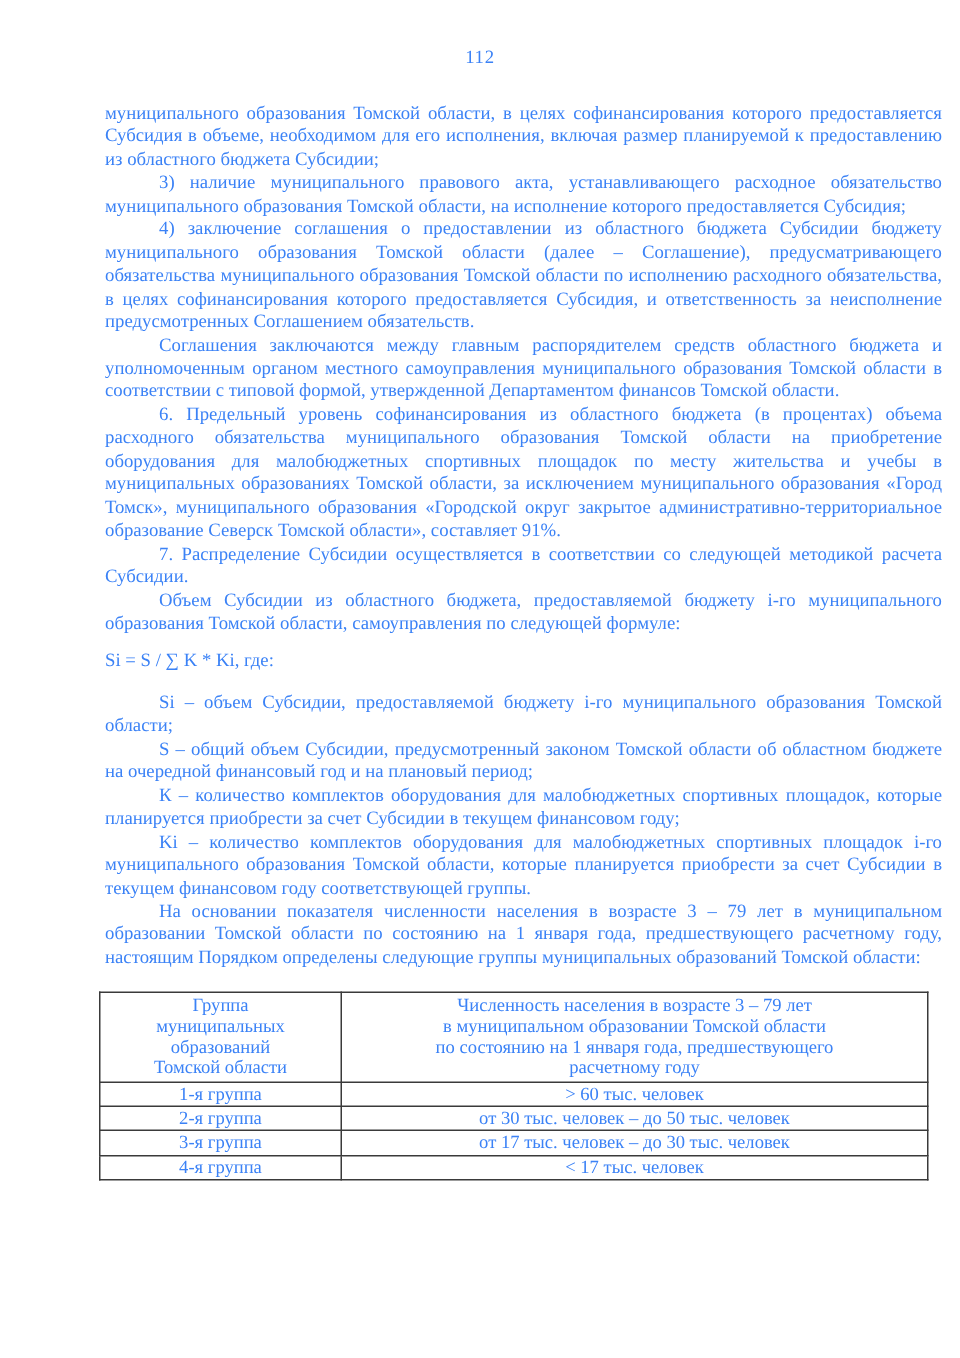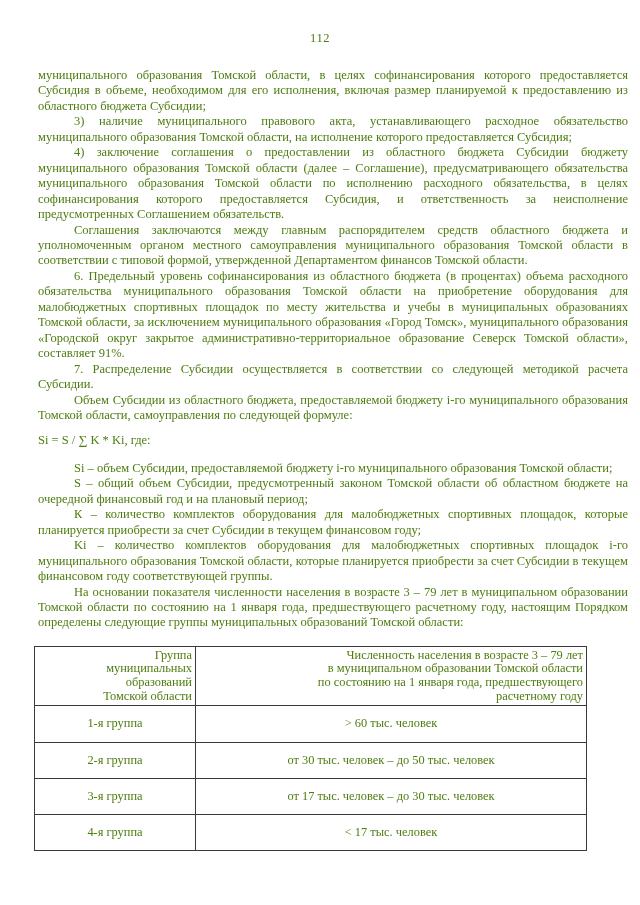--- a/index.html
+++ b/index.html
@@ -3,33 +3,33 @@
 <meta charset="utf-8">
 <style>
   html, body { margin: 0; padding: 0; }
   body { background: #ffffff; }
   .page {
     position: relative;
     width: 640px;
     height: 905px;
     background: #ffffff;
     font-family: "Liberation Serif", "DejaVu Serif", serif;
-    color: #4d7c0f;
+    color: #3b82f6;
     overflow: hidden;
     box-sizing: border-box;
   }
   .page-number {
     text-align: center;
     padding-top: 31px;
     font-size: 12.5px;
     line-height: 14px;
     letter-spacing: 0.5px;
   }
   .content {
-    margin: 23px 12px 0 38px;
+    margin: 23px 12px 0 70px;
     font-size: 12.5px;
     line-height: 15.45px;
     text-align: justify;
   }
   .content p {
     margin: 0;
     text-indent: 36px;
   }
   .content p.cont { text-indent: 0; }
   .formula {
@@ -44,24 +44,24 @@
     margin-left: -4px;
     margin-top: 15px;
     border: 1.5px solid #3a3a3a;
   }
   table.groups th, table.groups td {
     border: 1px solid #3a3a3a;
     font-weight: normal;
     font-size: 12.4px;
     text-align: center;
     vertical-align: middle;
-    padding: 11px 3px;
+    padding: 1px 3px;
     line-height: 13.3px;
   }
-  table.groups th { white-space: pre-line; line-height: 13.6px; padding: 2px 3px; text-align: right; }
+  table.groups th { white-space: pre-line; line-height: 13.6px; padding: 2px 3px; }
   col.c1 { width: 161px; }
   col.c2 { width: 391px; }
 </style>
 </head>
 <body>
 
 <div class="page">
   <div class="page-number">112</div>
 
   <div class="content">

